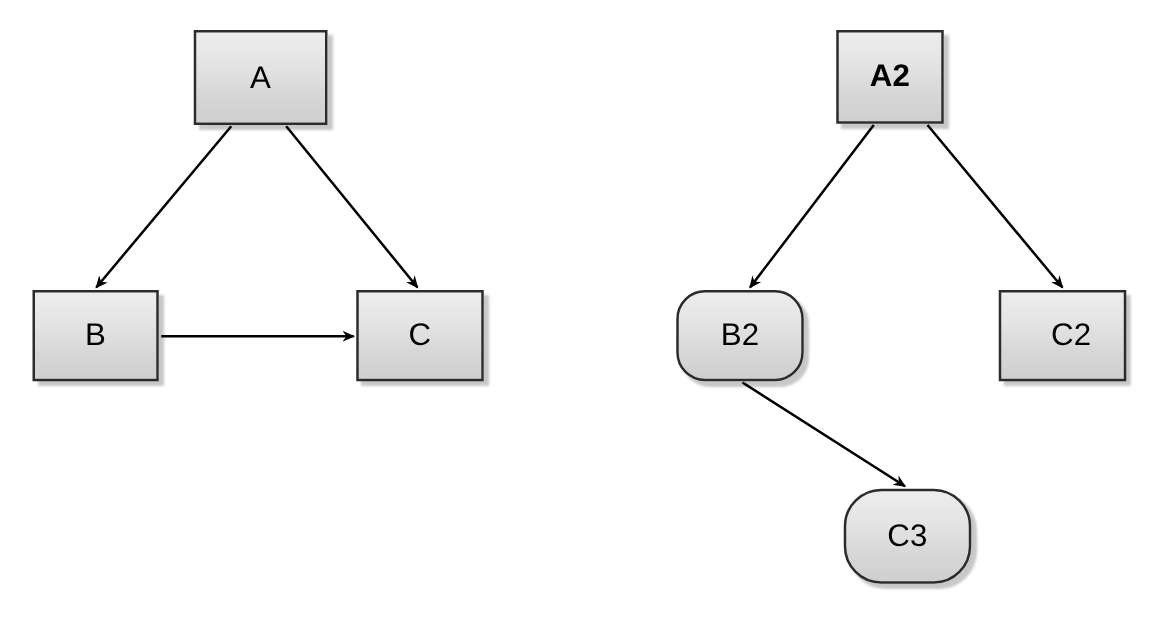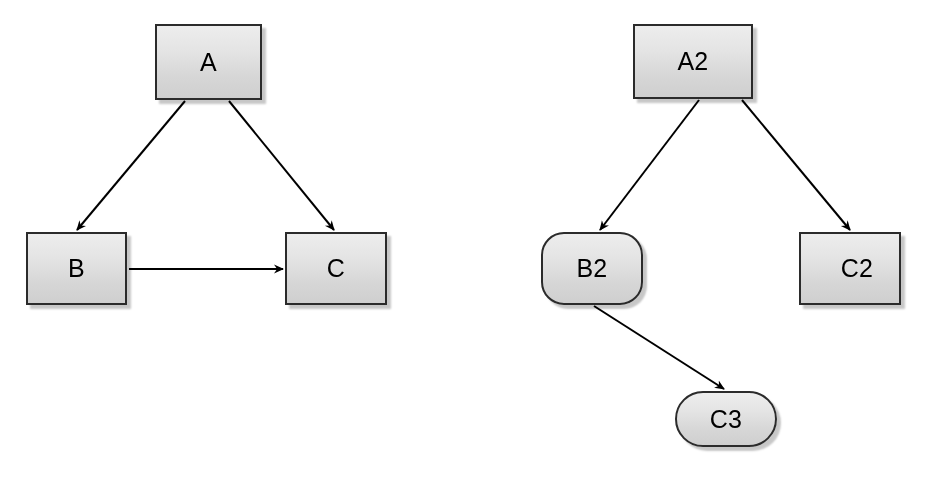--- a/index.html
+++ b/index.html
@@ -71,27 +71,27 @@
   <div id="nodes-group">
       <div class="node" style="left: 155px; top: 24px; width: 107px; height: 76px;">
         <span class="node-label">A</span>
       </div>
       <div class="node" style="left: 26px; top: 232px; width: 101px; height: 73px;">
         <span class="node-label">B</span>
       </div>
       <div class="node" style="left: 285px; top: 232px; width: 102px; height: 73px;">
         <span class="node-label">C</span>
       </div>
-      <div class="node" style="left: 633px; top: 24px; width: 120px; height: 75px;">
+      <div class="node" style="left: 669px; top: 24px; width: 86px; height: 75px; font-weight: bold;">
         <span class="node-label">A2</span>
       </div>
       <div class="node" style="left: 541px; top: 232px; width: 102px; height: 73px; border-radius: 23px;">
         <span class="node-label">B2</span>
       </div>
       <div class="node" style="left: 799px; top: 232px; width: 102px; height: 73px; padding-left: 14px;">
         <span class="node-label">C2</span>
       </div>
-      <div class="node" style="left: 675px; top: 391px; width: 102px; height: 56px; border-radius: 30px;">
+      <div class="node" style="left: 675px; top: 391px; width: 102px; height: 76px; border-radius: 30px;">
         <span class="node-label">C3</span>
       </div>
     </div>
 
 </div>
 
 </body></html>

